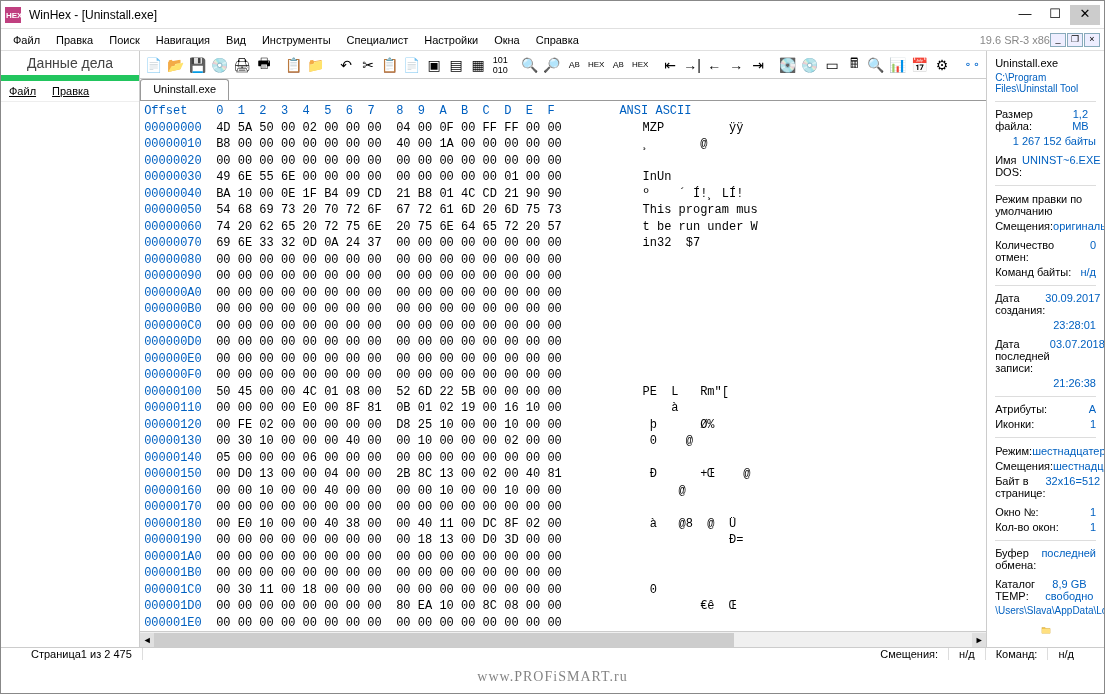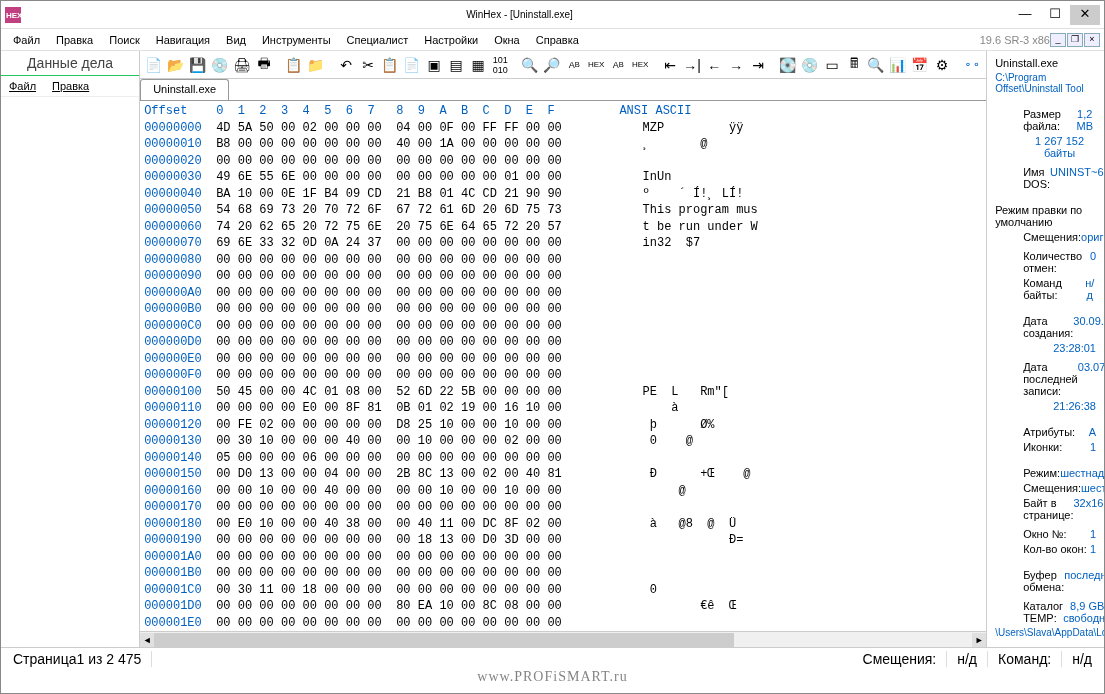--- a/index.html
+++ b/index.html
@@ -1,56 +1,56 @@
 <!DOCTYPE html>
 <html><head>
 <meta charset="utf-8">
 <style>
 * { margin: 0; padding: 0; box-sizing: border-box; }
 body { font-family: Tahoma, Arial, sans-serif; font-size: 11px; background: #fff; width: 1105px; height: 694px; overflow: hidden; border: 1px solid #888; position: relative; }
 .titlebar { height: 28px; background: #fff; display: flex; align-items: center; padding: 0 4px; border-bottom: 1px solid #e0e0e0; }
 .titlebar .logo { width: 16px; height: 16px; margin-right: 8px; }
-.titlebar .title { flex: 1; text-align: center; color: #000; font-size: 10px; }
+.titlebar .title { flex: 1; text-align: left; color: #000; font-size: 12px; }
 .winbtns { display: flex; gap: 0; }
 .winbtns div { width: 30px; height: 20px; text-align: center; line-height: 18px; cursor: pointer; color: #000; font-size: 13px; }
 .winbtns .close { background: #ccc; }
 .menubar { height: 22px; background: #fff; display: flex; align-items: center; padding: 0 4px; border-bottom: 1px solid #e0e0e0; }
 .menubar .menu { padding: 2px 8px; cursor: pointer; color: #000; }
 .menubar .spacer { flex: 1; }
 .menubar .version { color: #888; margin-right: 0; }
 .menubar .mdi { display: flex; gap: 1px; }
 .menubar .mdi div { width: 16px; height: 14px; border: 1px solid #8ab; background: #eef; text-align: center; line-height: 10px; font-size: 9px; cursor: pointer; }
 .toolbar { height: 28px; display: flex; align-items: center; padding: 2px 4px; gap: 2px; border-bottom: 1px solid #ccc; }
 .tbicon { width: 20px; height: 20px; display: inline-flex; align-items: center; justify-content: center; cursor: pointer; border: 1px solid transparent; font-size: 14px; }
 .tbsep { width: 6px; }
 .container { display: flex; height: 596px; }
 .leftpanel { width: 264px; border-right: 1px solid #ccc; display: flex; flex-direction: column; }
-.lefttitle { text-align: center; padding: 4px; font-size: 14px; color: #444; border-bottom: 1px solid #22c55e; }
+.lefttitle { text-align: center; padding: 4px; font-size: 14px; color: #444; border-bottom: 6px solid #22c55e; }
 .leftmenu { padding: 4px 8px; display: flex; gap: 16px; border-bottom: 1px solid #eee; }
 .leftmenu span { cursor: pointer; text-decoration: underline; }
 .leftbody { flex: 1; background: #fff; }
 .centerpanel { flex: 1; display: flex; flex-direction: column; border-right: 1px solid #ccc; position: relative; }
 .tab { height: 22px; display: flex; border-bottom: 1px solid #999; }
 .tab .tabitem { padding: 3px 12px; background: #fff; border: 1px solid #999; border-bottom: none; border-radius: 3px 3px 0 0; font-size: 11px; }
 .hexarea { flex: 1; overflow: hidden; font-family: 'Courier New', monospace; font-size: 12px; line-height: 16.5px; white-space: pre; padding: 2px 4px; }
 .hexhdr { color: #0060c0; }
 .offset { color: #0060c0; display: inline-block; width: 72px; }
 .hexdata { display: inline-block; width: 412px; letter-spacing: 0; }
 .asciidata { display: inline-block; }
 .scrollh { height: 16px; background: #f0f0f0; border-top: 1px solid #ccc; position: relative; }
 .scrollh .thumb { position: absolute; left: 14px; width: 580px; height: 14px; background: #cdcdcd; top: 1px; }
 .scrollh .arr { position: absolute; width: 14px; height: 14px; background: #e0e0e0; top: 1px; text-align: center; font-size: 9px; line-height: 14px; }
 .scrollh .arr.l { left: 0; } .scrollh .arr.r { right: 0; }
 .rightpanel { width: 208px; padding: 6px 8px; font-size: 11px; display: flex; flex-direction: column; gap: 3px; overflow: hidden; }
 .rightpanel .fn { color: #000; }
 .rightpanel .path { color: #0060c0; font-size: 10px; }
 .rightpanel .sep { height: 1px; background: #ddd; margin: 4px 0; }
-.rightpanel .row { display: flex; justify-content: space-between; margin-left: 28px; }
+.rightpanel .row { display: flex; justify-content: space-between; }
 .rightpanel .row .val { color: #0060c0; text-align: center; }
-.statusbar { height: 20px; border-top: 1px solid #ccc; display: flex; align-items: flex-end; padding: 0 2px; font-size: 14px; }
+.statusbar { height: 20px; border-top: 1px solid #ccc; display: flex; align-items: flex-start; padding: 0 20px; font-size: 11px; }
 .statusbar .seg { border-right: 1px solid #ddd; padding: 0 10px; }
 .statusbar .fill { flex: 1; }
 .watermark { position: absolute; bottom: 8px; left: 50%; transform: translateX(-50%); font-size: 14px; color: rgba(0,0,0,0.5); font-family: Georgia, serif; letter-spacing: 1px; pointer-events: none; }
 .ricon { width: 32px; height: 32px; margin: 6px auto; display: block; }
 </style>
 </head>
 <body>
 
 <div class="titlebar">
   <svg class="logo" viewBox="0 0 16 16">
@@ -146,21 +146,21 @@
     <div class="hexarea" id="hexarea"><div class="hexhdr">Offset    0  1  2  3  4  5  6  7   8  9  A  B  C  D  E  F         ANSI ASCII</div><div><span class="offset">00000000</span><span class="hexdata">4D 5A 50 00 02 00 00 00  04 00 0F 00 FF FF 00 00</span>  <span class="asciidata">MZP         ÿÿ</span></div><div><span class="offset">00000010</span><span class="hexdata">B8 00 00 00 00 00 00 00  40 00 1A 00 00 00 00 00</span>  <span class="asciidata">¸       @</span></div><div><span class="offset">00000020</span><span class="hexdata">00 00 00 00 00 00 00 00  00 00 00 00 00 00 00 00</span>  <span class="asciidata"></span></div><div><span class="offset">00000030</span><span class="hexdata">49 6E 55 6E 00 00 00 00  00 00 00 00 00 01 00 00</span>  <span class="asciidata">InUn</span></div><div><span class="offset">00000040</span><span class="hexdata">BA 10 00 0E 1F B4 09 CD  21 B8 01 4C CD 21 90 90</span>  <span class="asciidata">º    ´ Í!¸ LÍ!</span></div><div><span class="offset">00000050</span><span class="hexdata">54 68 69 73 20 70 72 6F  67 72 61 6D 20 6D 75 73</span>  <span class="asciidata">This program mus</span></div><div><span class="offset">00000060</span><span class="hexdata">74 20 62 65 20 72 75 6E  20 75 6E 64 65 72 20 57</span>  <span class="asciidata">t be run under W</span></div><div><span class="offset">00000070</span><span class="hexdata">69 6E 33 32 0D 0A 24 37  00 00 00 00 00 00 00 00</span>  <span class="asciidata">in32  $7</span></div><div><span class="offset">00000080</span><span class="hexdata">00 00 00 00 00 00 00 00  00 00 00 00 00 00 00 00</span>  <span class="asciidata"></span></div><div><span class="offset">00000090</span><span class="hexdata">00 00 00 00 00 00 00 00  00 00 00 00 00 00 00 00</span>  <span class="asciidata"></span></div><div><span class="offset">000000A0</span><span class="hexdata">00 00 00 00 00 00 00 00  00 00 00 00 00 00 00 00</span>  <span class="asciidata"></span></div><div><span class="offset">000000B0</span><span class="hexdata">00 00 00 00 00 00 00 00  00 00 00 00 00 00 00 00</span>  <span class="asciidata"></span></div><div><span class="offset">000000C0</span><span class="hexdata">00 00 00 00 00 00 00 00  00 00 00 00 00 00 00 00</span>  <span class="asciidata"></span></div><div><span class="offset">000000D0</span><span class="hexdata">00 00 00 00 00 00 00 00  00 00 00 00 00 00 00 00</span>  <span class="asciidata"></span></div><div><span class="offset">000000E0</span><span class="hexdata">00 00 00 00 00 00 00 00  00 00 00 00 00 00 00 00</span>  <span class="asciidata"></span></div><div><span class="offset">000000F0</span><span class="hexdata">00 00 00 00 00 00 00 00  00 00 00 00 00 00 00 00</span>  <span class="asciidata"></span></div><div><span class="offset">00000100</span><span class="hexdata">50 45 00 00 4C 01 08 00  52 6D 22 5B 00 00 00 00</span>  <span class="asciidata">PE  L   Rm"[</span></div><div><span class="offset">00000110</span><span class="hexdata">00 00 00 00 E0 00 8F 81  0B 01 02 19 00 16 10 00</span>  <span class="asciidata">    à</span></div><div><span class="offset">00000120</span><span class="hexdata">00 FE 02 00 00 00 00 00  D8 25 10 00 00 10 00 00</span>  <span class="asciidata"> þ      Ø%</span></div><div><span class="offset">00000130</span><span class="hexdata">00 30 10 00 00 00 40 00  00 10 00 00 00 02 00 00</span>  <span class="asciidata"> 0    @</span></div><div><span class="offset">00000140</span><span class="hexdata">05 00 00 00 06 00 00 00  00 00 00 00 00 00 00 00</span>  <span class="asciidata"></span></div><div><span class="offset">00000150</span><span class="hexdata">00 D0 13 00 00 04 00 00  2B 8C 13 00 02 00 40 81</span>  <span class="asciidata"> Ð      +Œ    @</span></div><div><span class="offset">00000160</span><span class="hexdata">00 00 10 00 00 40 00 00  00 00 10 00 00 10 00 00</span>  <span class="asciidata">     @</span></div><div><span class="offset">00000170</span><span class="hexdata">00 00 00 00 00 00 00 00  00 00 00 00 00 00 00 00</span>  <span class="asciidata"></span></div><div><span class="offset">00000180</span><span class="hexdata">00 E0 10 00 00 40 38 00  00 40 11 00 DC 8F 02 00</span>  <span class="asciidata"> à   @8  @  Ü</span></div><div><span class="offset">00000190</span><span class="hexdata">00 00 00 00 00 00 00 00  00 18 13 00 D0 3D 00 00</span>  <span class="asciidata">            Ð=</span></div><div><span class="offset">000001A0</span><span class="hexdata">00 00 00 00 00 00 00 00  00 00 00 00 00 00 00 00</span>  <span class="asciidata"></span></div><div><span class="offset">000001B0</span><span class="hexdata">00 00 00 00 00 00 00 00  00 00 00 00 00 00 00 00</span>  <span class="asciidata"></span></div><div><span class="offset">000001C0</span><span class="hexdata">00 30 11 00 18 00 00 00  00 00 00 00 00 00 00 00</span>  <span class="asciidata"> 0</span></div><div><span class="offset">000001D0</span><span class="hexdata">00 00 00 00 00 00 00 00  80 EA 10 00 8C 08 00 00</span>  <span class="asciidata">        €ê  Œ</span></div><div><span class="offset">000001E0</span><span class="hexdata">00 00 00 00 00 00 00 00  00 00 00 00 00 00 00 00</span>  <span class="asciidata"></span></div></div>
     <div class="scrollh">
       <div class="arr l">◄</div>
       <div class="thumb"></div>
       <div class="arr r">►</div>
     </div>
   </div>
 
   <div class="rightpanel">
     <div class="fn">Uninstall.exe</div>
-    <div class="path">C:\Program Offset\Uninstall Tool</div>
+    <div class="path">C:\Program Files\Uninstall Tool</div>
     <div class="sep"></div>
     <div class="row">
         <span>Размер файла:</span>
         <span class="val">1,2 MB</span>
       </div>
     <div class="row">
         <span></span>
         <span class="val">1 267 152 байты</span>
       </div>
     <div class="row" style="margin-top:4px">

